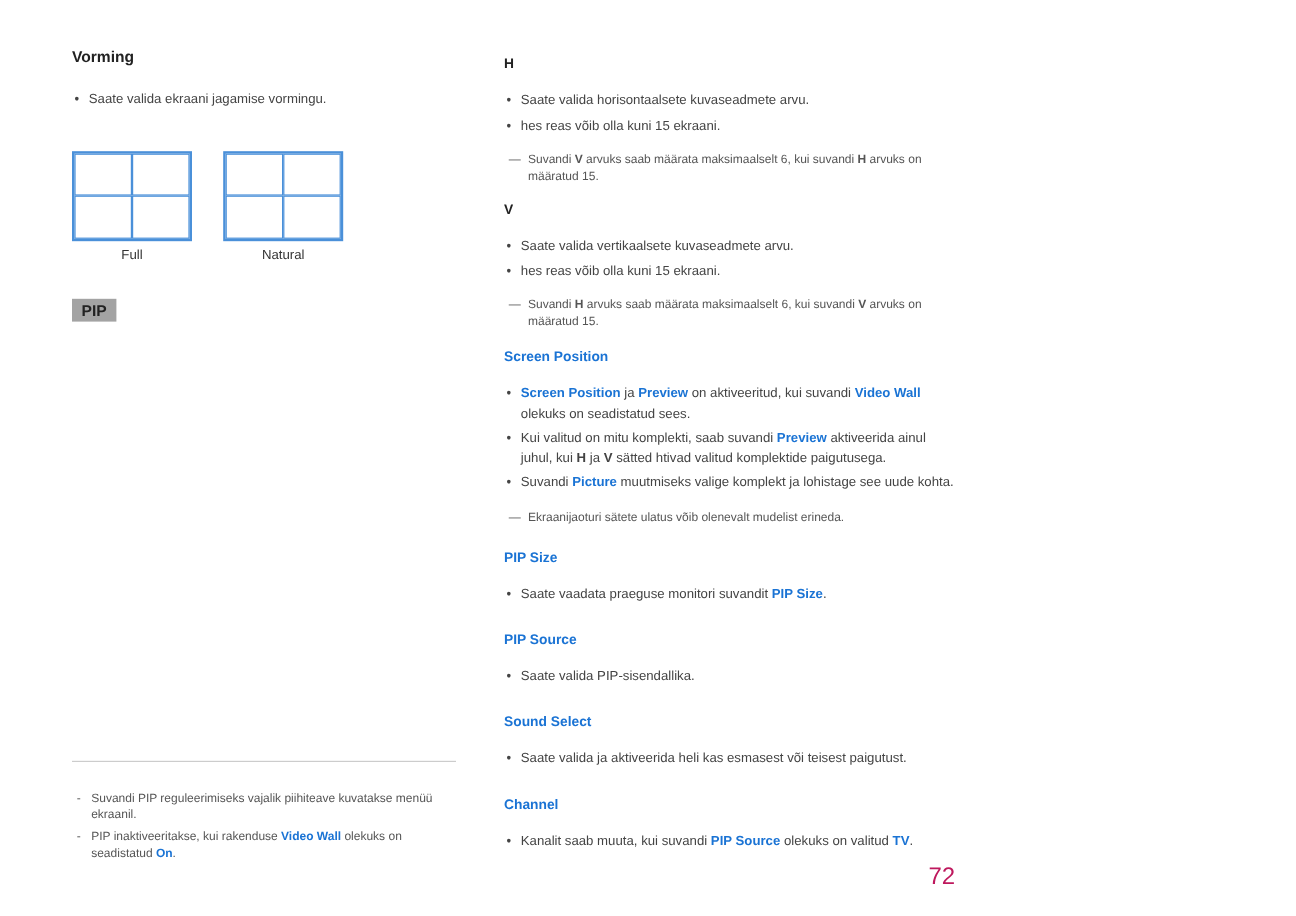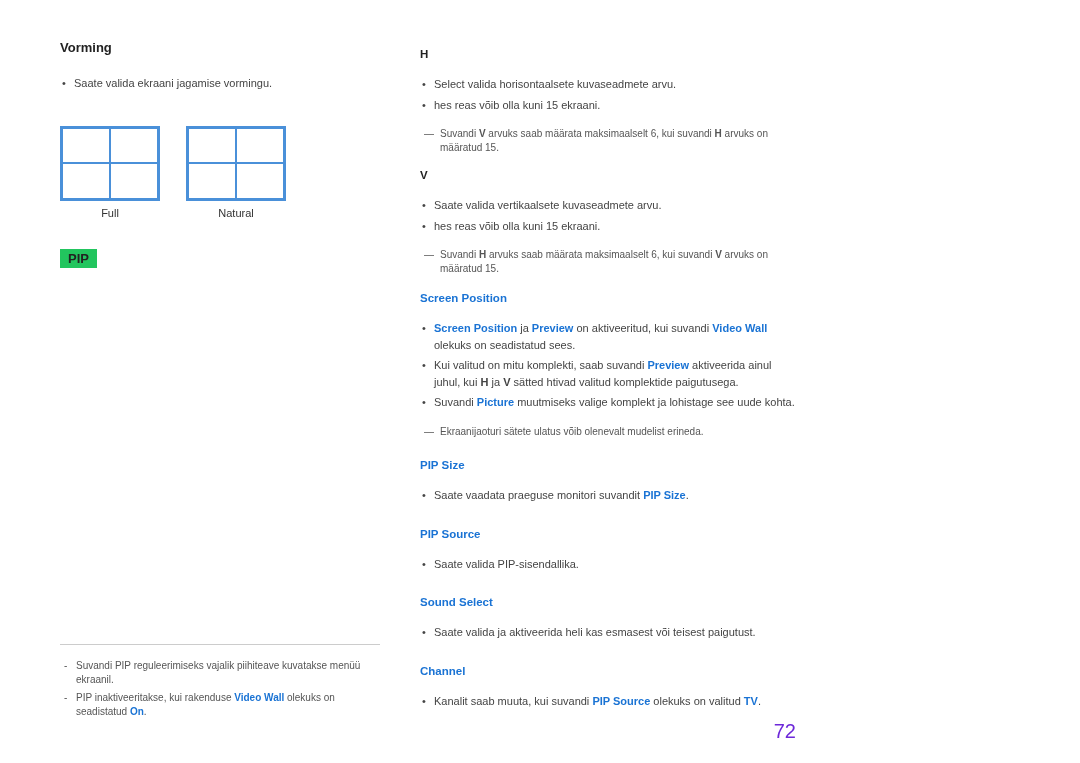--- a/index.html
+++ b/index.html
@@ -83,21 +83,21 @@
       font-weight: bold;
       color: #222;
       margin-top: 8px;
       margin-bottom: 4px;
     }
     .blue-text {
       color: #1a73d4;
       font-weight: bold;
     }
     .yellow-bg {
-      background: #22c55e;
+      background: #a3a3a3;
       color: #222;
       font-weight: bold;
       font-size: 13px;
       padding: 2px 8px;
       display: inline-block;
       margin-bottom: 12px;
     }
     .format-images {
       display: flex;
       flex-direction: row;
@@ -128,42 +128,42 @@
     }
     .grid-box.natural {
       grid-template-columns: 1fr 1fr;
       grid-template-rows: 1fr 1fr;
     }
     .grid-cell {
       border: 1px solid #4a90d9;
     }
     .footnotes-bottom {
       margin-top: auto;
-      padding-top: 14px;
+      padding-top: 24px;
       border-top: 1px solid #ccc;
     }
     .footnote-item {
       font-size: 10px;
       color: #555;
       padding-left: 16px;
       position: relative;
       margin-bottom: 4px;
       line-height: 1.4;
     }
     .footnote-item::before {
       content: '-';
       position: absolute;
       left: 4px;
     }
     .page-number {
       position: absolute;
       bottom: 20px;
       right: 60px;
       font-size: 20px;
-      color: #6d28d9;
+      color: #be185d;
       font-weight: normal;
     }
   </style>
 </head>
 <body>
 
 <div class="page">
 
   <div class="left-col">
     <div class="section-title">Vorming</div>
@@ -205,21 +205,21 @@
       <div class="footnote-item">
         PIP inaktiveeritakse, kui rakenduse <span class="blue-text">Video Wall</span> olekuks on seadistatud <span class="blue-text">On</span>.
       </div>
     </div>
   </div>
 
   <div class="right-col">
 
     <div class="h-v-label">H</div>
     <ul class="bullet-list">
-      <li>Select valida horisontaalsete kuvaseadmete arvu.</li>
+      <li>Saate valida horisontaalsete kuvaseadmete arvu.</li>
       <li>hes reas võib olla kuni 15 ekraani.</li>
     </ul>
     <div class="note-line">
       Suvandi <strong>V</strong> arvuks saab m<span>ä</span>ärata maksimaalselt 6, kui suvandi <strong>H</strong> arvuks on m<span>ä</span>äratud 15.
     </div>
 
     <div class="h-v-label">V</div>
     <ul class="bullet-list">
       <li>Saate valida vertikaalsete kuvaseadmete arvu.</li>
       <li>hes reas võib olla kuni 15 ekraani.</li>

